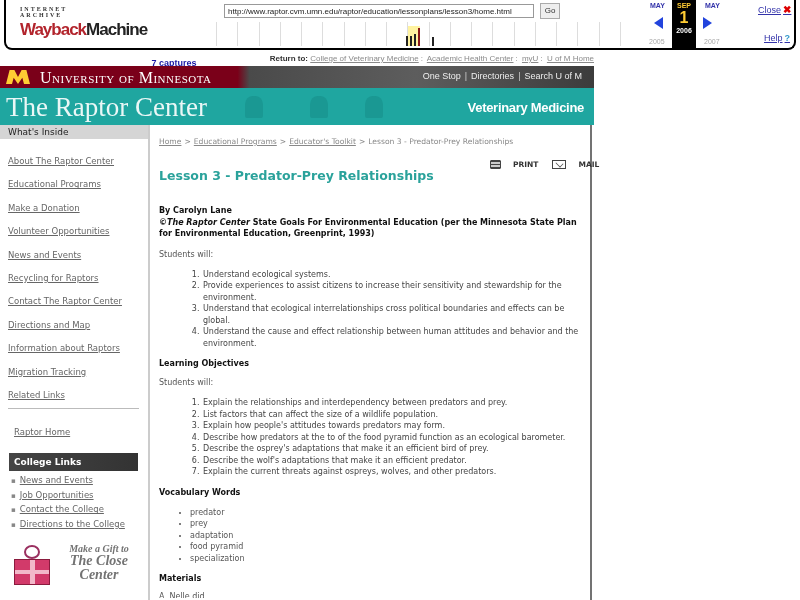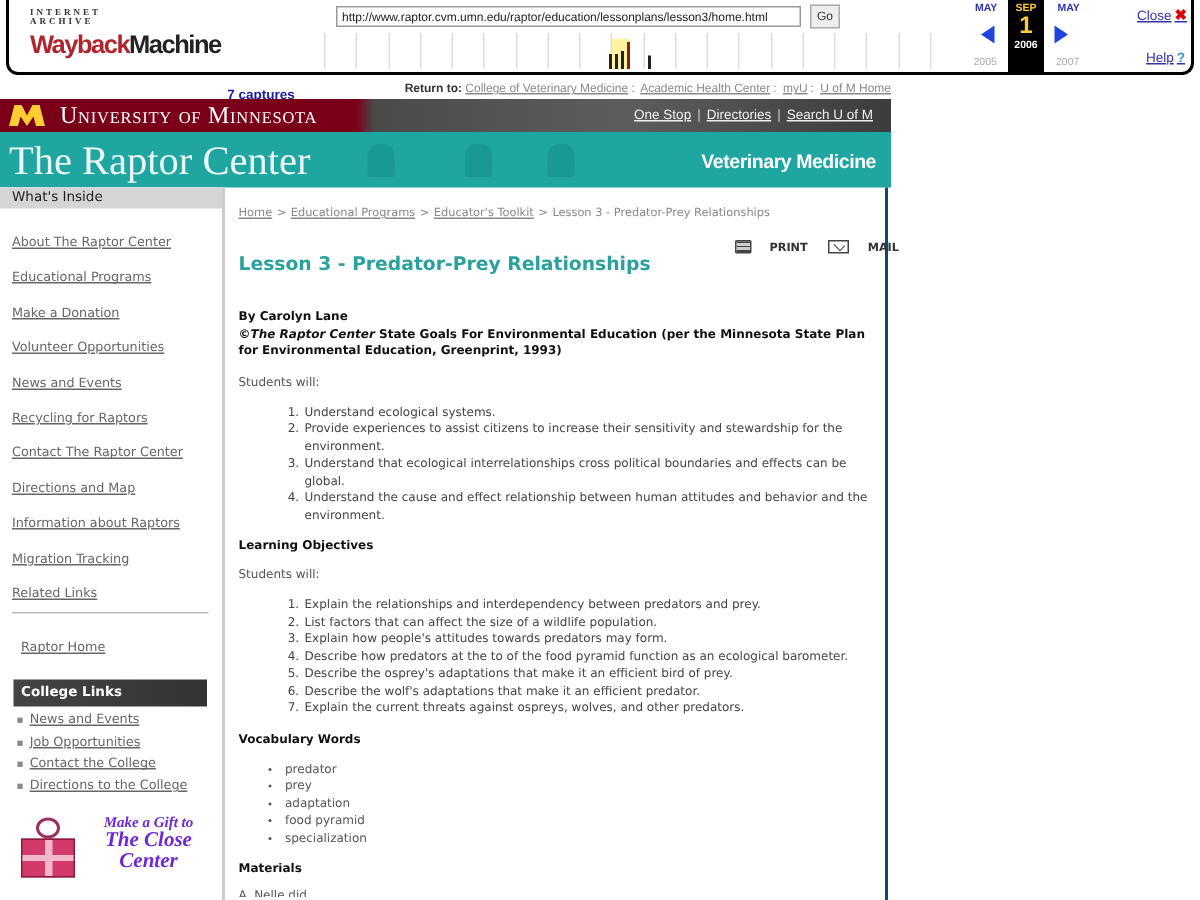--- a/index.html
+++ b/index.html
@@ -38,21 +38,21 @@
 .returnbar { position: absolute; left: 0; top: 54px; width: 594px; text-align: right; font-size: 8px; font-family: "Liberation Sans", sans-serif; color: #333; }
 .returnbar b { font-weight: bold; }
 .returnbar a { color: #8a8a8a; text-decoration: underline; }
 .returnbar .sep { color: #888; margin: 0 2px; }
 
 
 .umn { position: absolute; left: 0; top: 66px; width: 594px; height: 22px; background: linear-gradient(90deg, #7a0019 0%, #7a0019 40%, #4a4a4a 42%, #5d5d5d 70%, #3c3c3c 100%); }
 .umn-m { position: absolute; left: 6px; top: 4px; width: 24px; height: 14px; background: #ffcc33; clip-path: polygon(0 100%, 15% 0, 35% 0, 50% 50%, 65% 0, 85% 0, 100% 100%, 75% 100%, 68% 55%, 50% 100%, 32% 55%, 25% 100%); }
 .umn-title { position: absolute; left: 40px; top: 3px; font-family: "Liberation Serif", serif; font-size: 16px; color: #fff; font-variant: small-caps; letter-spacing: 0.5px; }
 .umn-links { position: absolute; right: 12px; top: 5px; font-size: 9px; color: #ddd; font-family: "Liberation Sans", sans-serif; }
-.umn-links a { color: #eee; text-decoration: underline; }
+.umn-links a { color: #eee; }
 .umn-links .sep { margin: 0 4px; color: #ccc; }
 
 
 .banner { position: absolute; left: 0; top: 88px; width: 594px; height: 37px; background: #1fa6a0; }
 .banner-title { position: absolute; left: 6px; top: 4px; font-family: "Liberation Serif", serif; font-size: 27px; color: #eaf7f6; }
 .banner-sub { position: absolute; right: 10px; top: 12px; font-family: "Liberation Sans", sans-serif; font-size: 13px; color: #fff; font-weight: bold; letter-spacing: -0.3px; }
 .banner .bird { position: absolute; top: 8px; width: 18px; height: 22px; opacity: 0.25; border-radius: 40% 40% 10% 10%; background: #0c6e6b; }
 
 
 .sidebar { position: absolute; left: 0; top: 125px; width: 150px; height: 475px; border-right: 2px solid #ccc; background: #fff; }
@@ -65,27 +65,27 @@
 .college-head { margin: 16px 10px 0 9px; height: 18px; background: linear-gradient(90deg, #444, #333); color: #fff; font-weight: bold; font-size: 9px; padding: 4px 0 0 5px; }
 .college-list { list-style: none; padding: 4px 0 0 11px; }
 .college-list li { height: 14.6px; font-size: 8.5px; }
 .college-list li::before { content: "\25AA"; color: #888; font-size: 7px; margin-right: 4px; }
 .college-list a { color: #666; text-decoration: underline; }
 .gift { position: absolute; left: 12px; top: 416px; width: 130px; height: 50px; }
 .gift .box { position: absolute; left: 2px; top: 18px; width: 36px; height: 26px; background: #d23a6a; border: 1px solid #8a1b3e; }
 .gift .box::before { content: ""; position: absolute; left: 15px; top: 0; width: 5px; height: 100%; background: #f2b8c9; }
 .gift .box::after { content: ""; position: absolute; left: 0; top: 10px; width: 100%; height: 4px; background: #f2b8c9; }
 .gift .bow { position: absolute; left: 12px; top: 4px; width: 16px; height: 14px; border: 2px solid #9a3060; border-radius: 50%; }
-.gift .txt { position: absolute; left: 44px; top: 2px; width: 86px; text-align: center; font-family: "Liberation Serif", serif; font-style: italic; font-weight: bold; color: #6d28d9; }
+.gift .txt { position: absolute; left: 44px; top: 2px; width: 86px; text-align: center; font-family: "Liberation Serif", serif; font-style: italic; font-weight: bold; color: #737373; }
 .gift .t1 { font-size: 10px; }
 .gift .t2 { font-size: 14px; line-height: 14px; }
 .gift .t3 { font-size: 14px; line-height: 14px; }
 
 
-.main { position: absolute; left: 152px; top: 125px; width: 440px; height: 475px; border-right: 2px solid #0c4a6e; padding: 12px 0 0 7px; }
+.main { position: absolute; left: 152px; top: 125px; width: 440px; height: 475px; border-right: 2px solid #737373; padding: 12px 0 0 7px; }
 .crumb { font-size: 7.6px; color: #888; font-family: "DejaVu Sans", sans-serif; }
 .crumb a { color: #888; text-decoration: underline; }
 .crumb .gt { margin: 0 3px; }
 .tools { position: absolute; left: 338px; top: 35px; font-size: 7.5px; color: #333; font-weight: bold; display: flex; gap: 14px; }
 .tools .tool { display: flex; align-items: center; gap: 12px; }
 .ico-print { width: 11px; height: 9px; border: 1px solid #444; border-radius: 1px; background: repeating-linear-gradient(180deg, #444 0 1px, #ccc 1px 3px); }
 .ico-mail { width: 14px; height: 9px; border: 1px solid #444; position: relative; background: #fff; }
 .ico-mail::after { content: ""; position: absolute; left: 2px; top: -1px; width: 8px; height: 6px; border-right: 1px solid #444; border-bottom: 1px solid #444; transform: rotate(45deg) scale(0.7); }
 .lesson-title { margin-top: 22px; font-size: 12.5px; font-weight: bold; color: #2aa29b; font-family: "DejaVu Sans", sans-serif; }
 .byline { margin-top: 22px; font-size: 8px; font-weight: bold; color: #111; line-height: 11.5px; }

